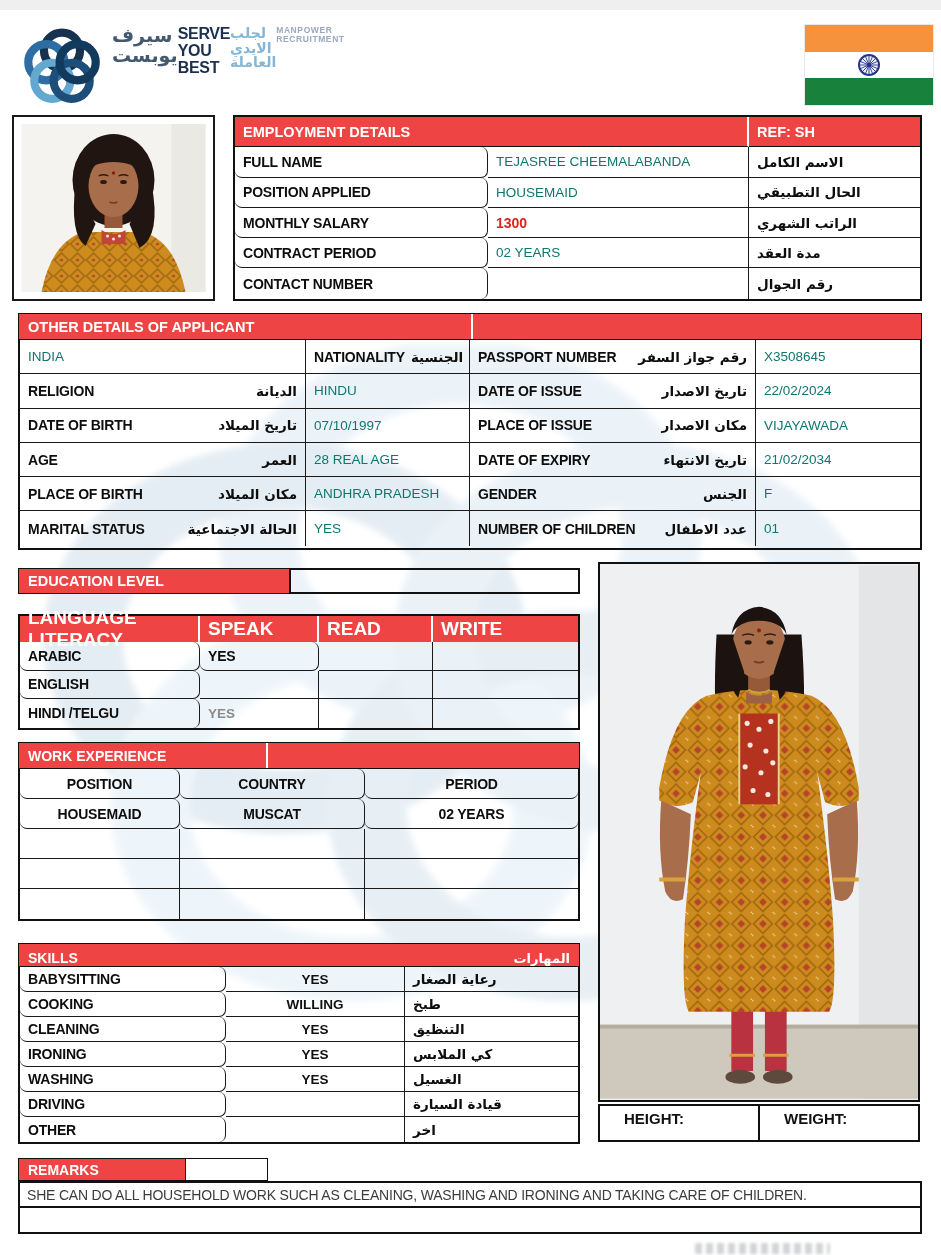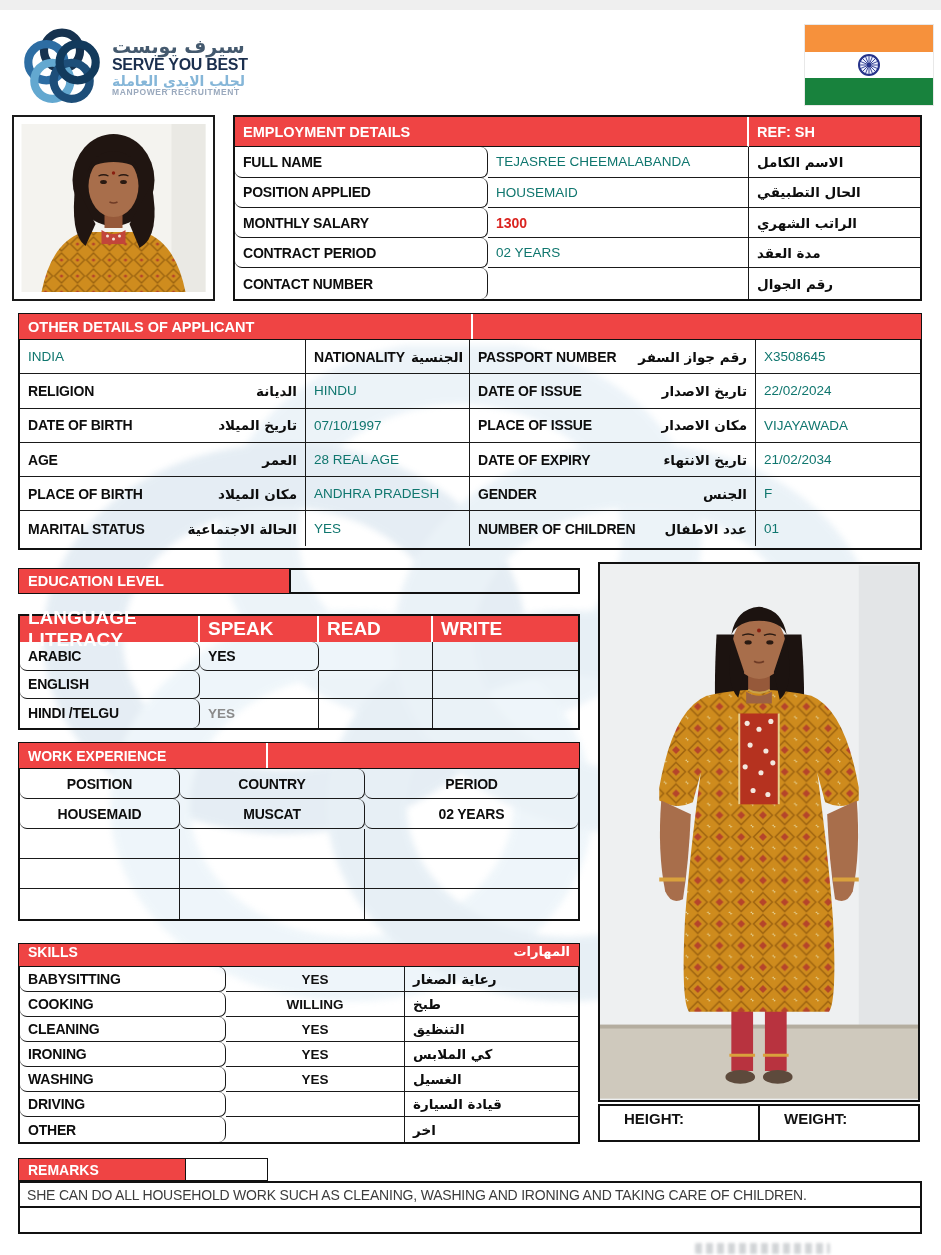--- a/index.html
+++ b/index.html
@@ -4,21 +4,21 @@
 <style>
   html,body{margin:0;padding:0;background:#fff;}
   #page{position:relative;width:941px;height:1255px;background:#ffffff;overflow:hidden;
         font-family:"Liberation Sans","DejaVu Sans",sans-serif;color:#111;}
   .abs{position:absolute;}
   .topstrip{left:0;top:0;width:941px;height:10px;background:#efefef;}
 
   
   .logo-wrap{left:20px;top:26px;width:240px;height:82px;display:flex;gap:8px;}
   .logo-knot{width:84px;height:82px;flex:0 0 auto;}
-  .logo-text{display:flex;flex-direction:column;justify-content:center;line-height:1.05;}
+  .logo-text{display:flex;flex-direction:row;justify-content:center;line-height:1.05;}
   .logo-ar{font-family:"DejaVu Sans",sans-serif;font-size:19px;font-weight:700;color:#44596e;direction:rtl;text-align:left;}
   .logo-en{font-size:16px;font-weight:800;color:#1b2f4e;letter-spacing:-0.3px;}
   .logo-ar2{font-family:"DejaVu Sans",sans-serif;font-size:14px;font-weight:700;color:#85b6d8;direction:rtl;text-align:left;}
   .logo-en2{font-size:8.5px;font-weight:700;color:#9aa9bd;letter-spacing:0.6px;}
 
   
   .flag{left:805px;top:25px;width:128px;height:80px;box-shadow:0 0 0 1px #e8e8e8;display:flex;flex-direction:column;}
   .flag .band{flex:1;position:relative;}
   .chakra{position:absolute;left:50%;top:50%;transform:translate(-50%,-50%);width:24px;height:24px;}
 
@@ -66,21 +66,21 @@
 
   
   .work-hdr{left:18px;top:742px;width:562px;height:27px;box-sizing:border-box;display:flex;align-items:center;
             padding:0 9px;font-size:14px;border:1px solid #111;}
   .work-hdr .notch{position:absolute;left:247px;top:0;width:2px;height:100%;background:#fff;}
   .work{left:18px;top:769px;width:562px;border:2px solid #111;border-top:none;box-sizing:border-box;
         display:grid;grid-template-columns:160px 185px 213px;grid-auto-rows:30px;}
   .work .cell{justify-content:center;padding:0 4px;}
 
   
-  .skills-hdr{left:18px;top:943px;width:562px;height:24px;box-sizing:border-box;display:flex;align-items:flex-start;
+  .skills-hdr{left:18px;top:943px;width:562px;height:24px;box-sizing:border-box;display:flex;align-items:flex-end;
               justify-content:space-between;padding:0 9px;font-size:14px;border:1px solid #111;}
   .skills-hdr .ar-w{font-family:"DejaVu Sans",sans-serif;direction:rtl;color:#fff;font-weight:700;font-size:13px;}
   .skills{left:18px;top:967px;width:562px;border:2px solid #111;border-top:none;box-sizing:border-box;
           display:grid;grid-template-columns:206px 179px 173px;grid-auto-rows:25px;}
   .skills .v{justify-content:center;font-weight:700;font-size:13.5px;color:#111;}
   .skills .a{justify-content:flex-end;}
 
   
   .rem-hdr{left:18px;top:1158px;width:168px;height:23px;box-sizing:border-box;display:flex;align-items:center;
            padding:0 9px;font-size:14px;border:1px solid #111;}

